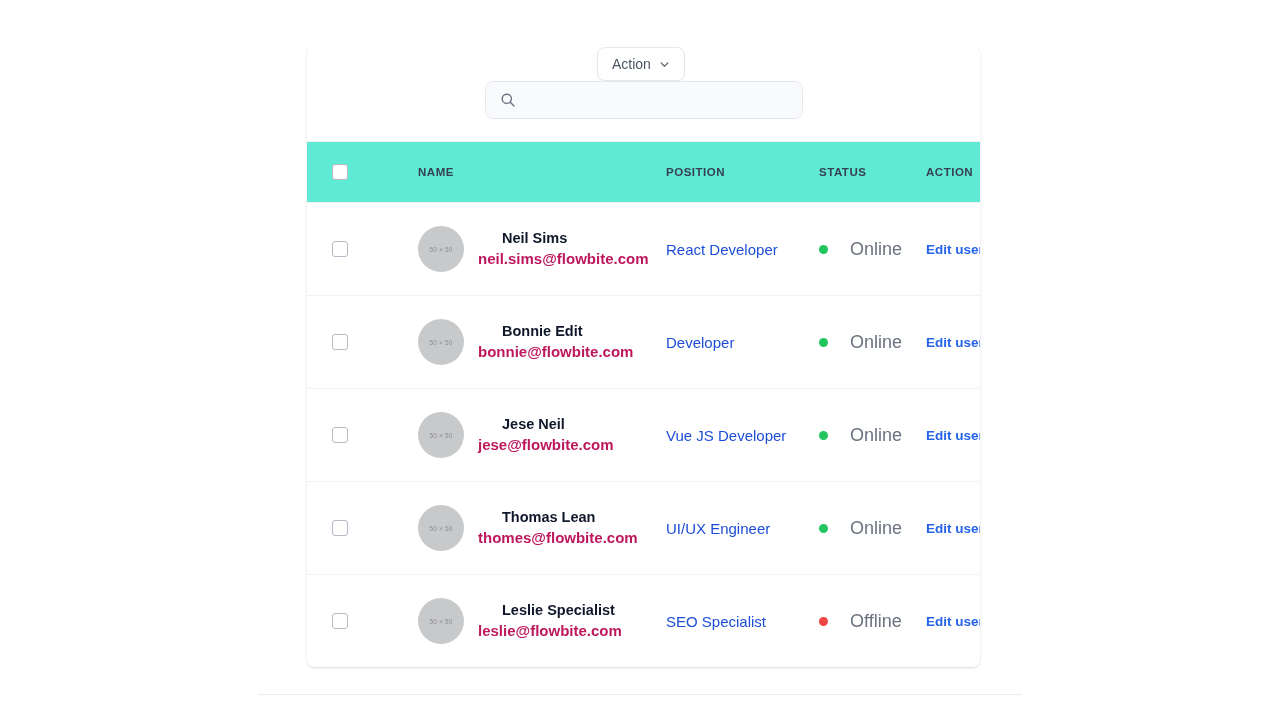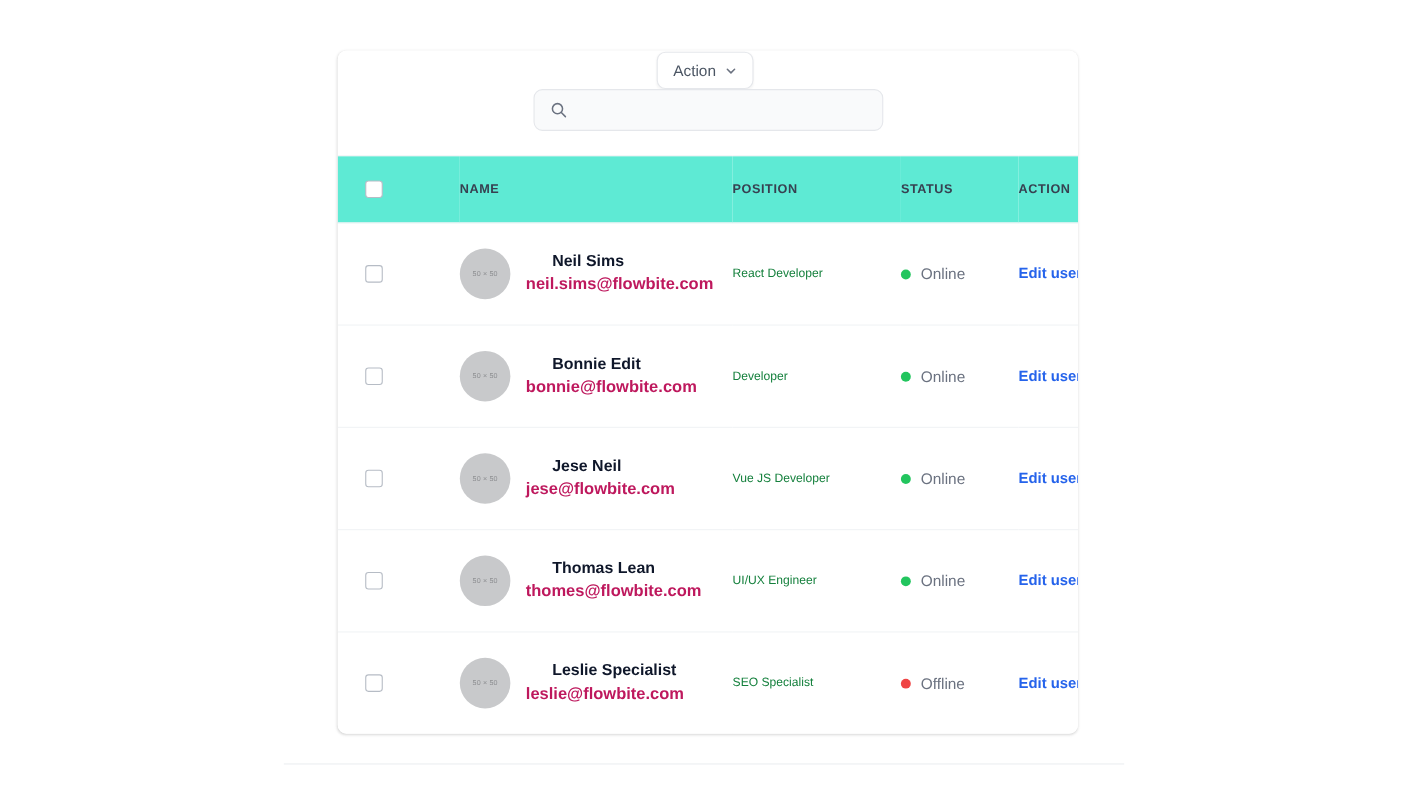--- a/index.html
+++ b/index.html
@@ -178,30 +178,30 @@
   }
   .uemail {
     font-size: 15px;
     font-weight: 700;
     color: #be185d;
     line-height: 1.4;
     white-space: nowrap;
   }
 
   .position {
-    font-size: 11px;
-    color: #15803d;
+    font-size: 15px;
+    color: #1d4ed8;
     white-space: nowrap;
   }
 
   .status {
     display: flex;
     align-items: center;
-    gap: 9px;
-    font-size: 14px;
+    gap: 22px;
+    font-size: 18px;
     color: #6b7280;
     white-space: nowrap;
   }
   .dot {
     width: 9px;
     height: 9px;
     border-radius: 50%;
     flex: none;
   }
   .dot.online  { background: #22c55e; }

